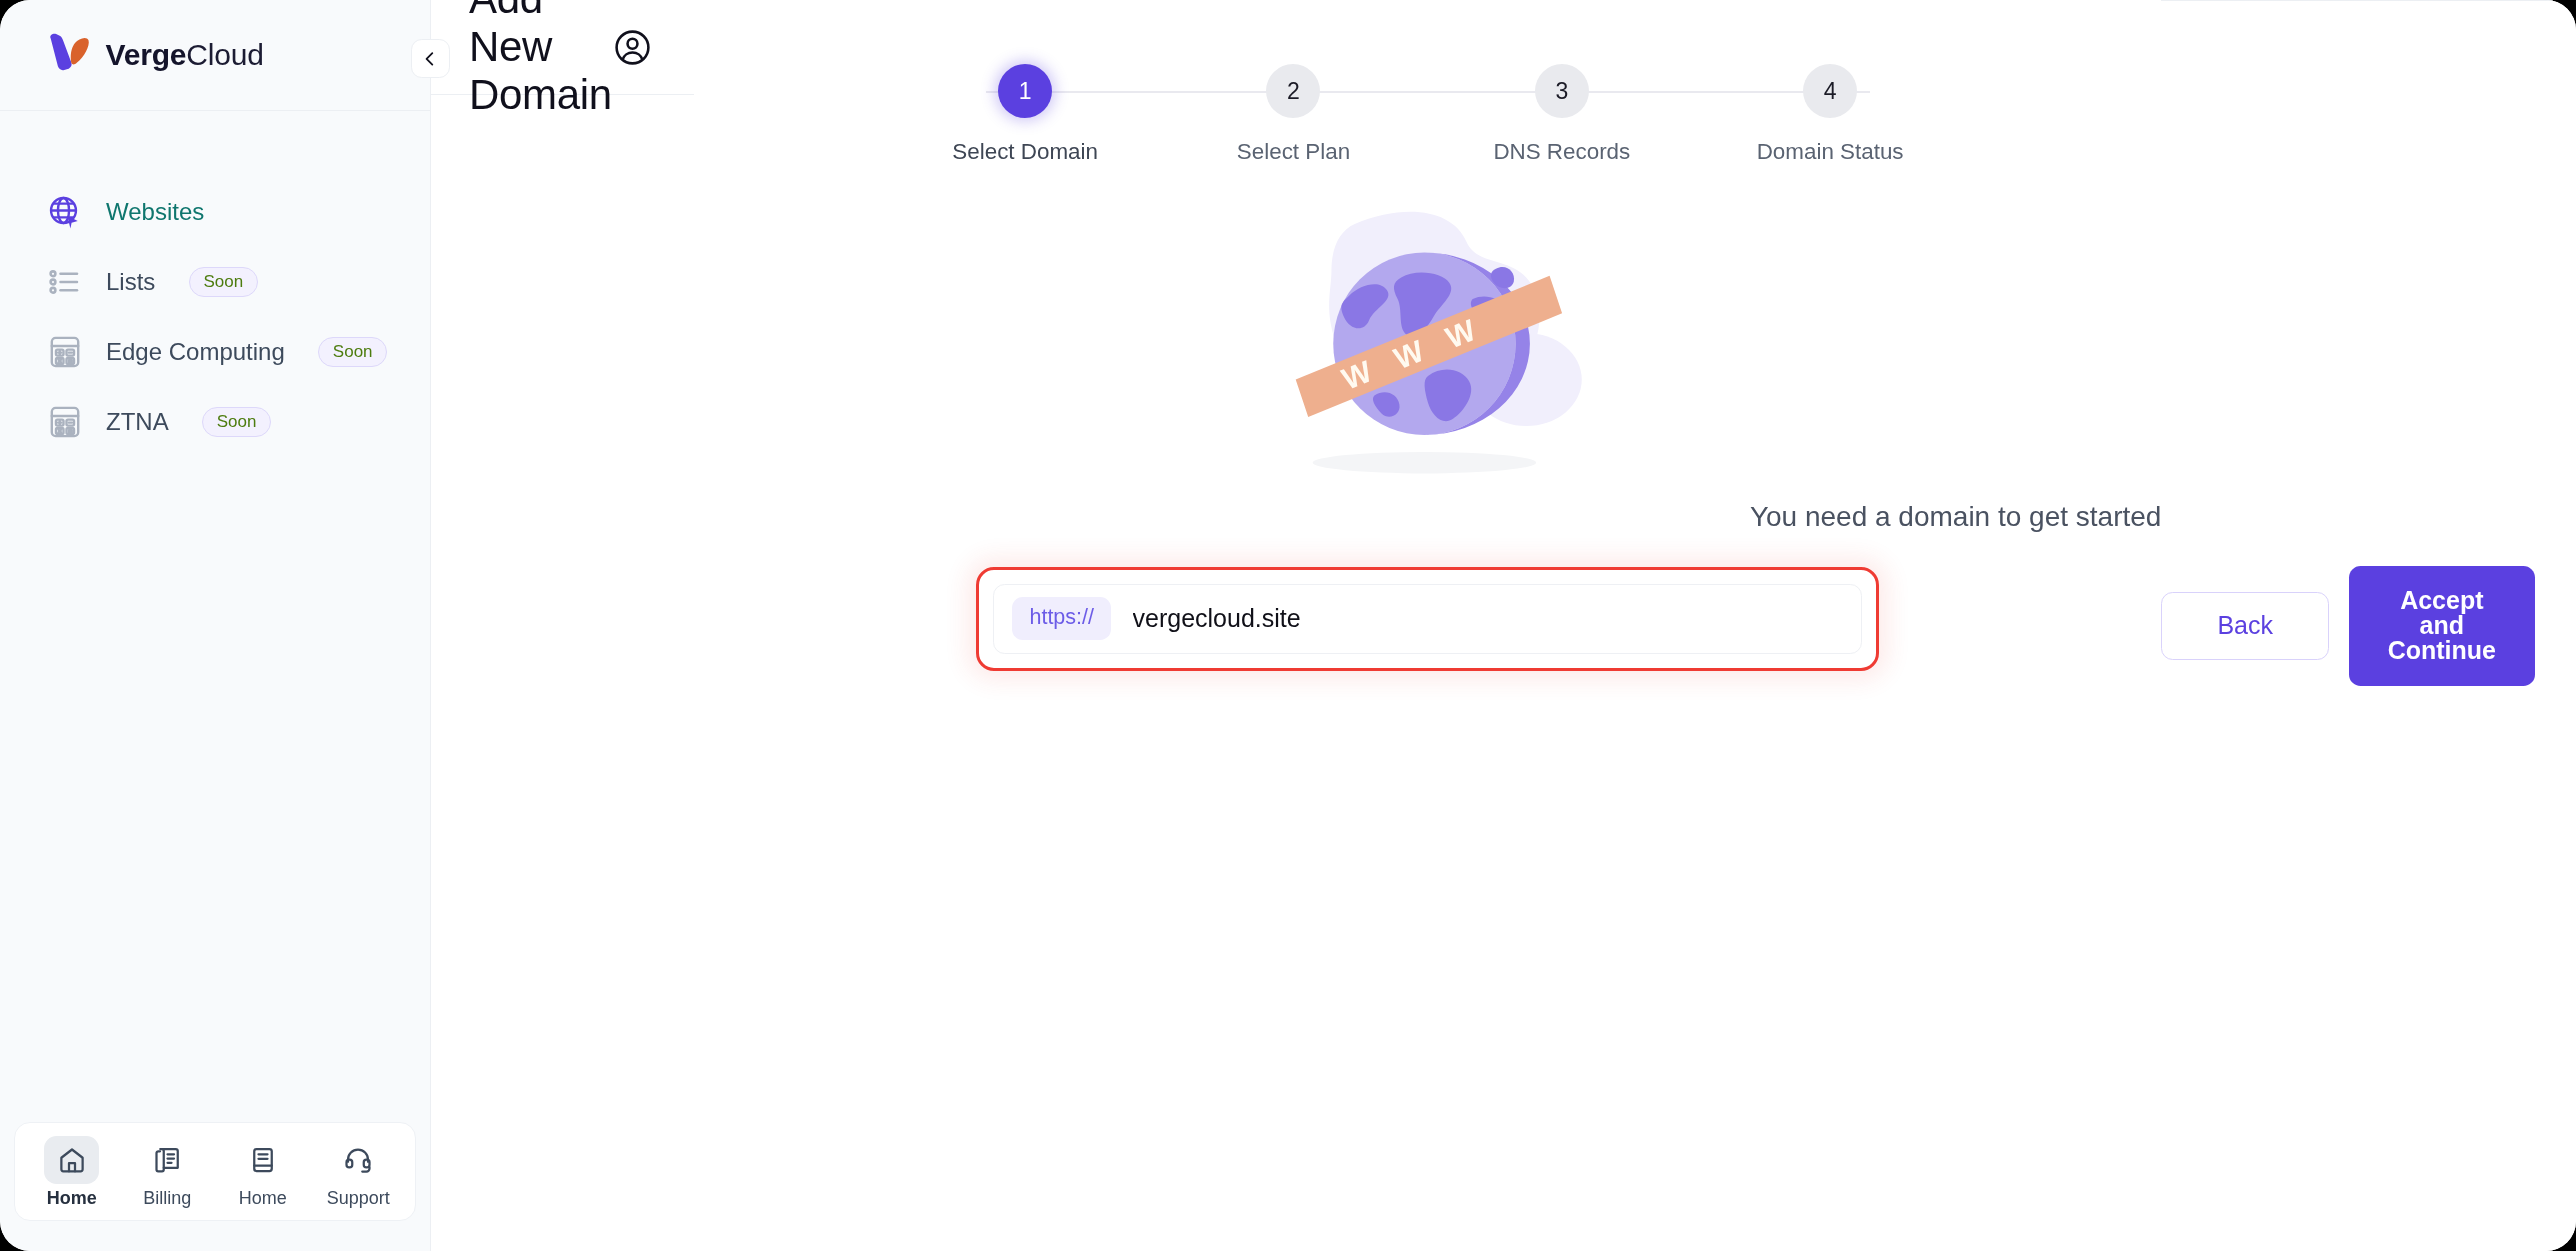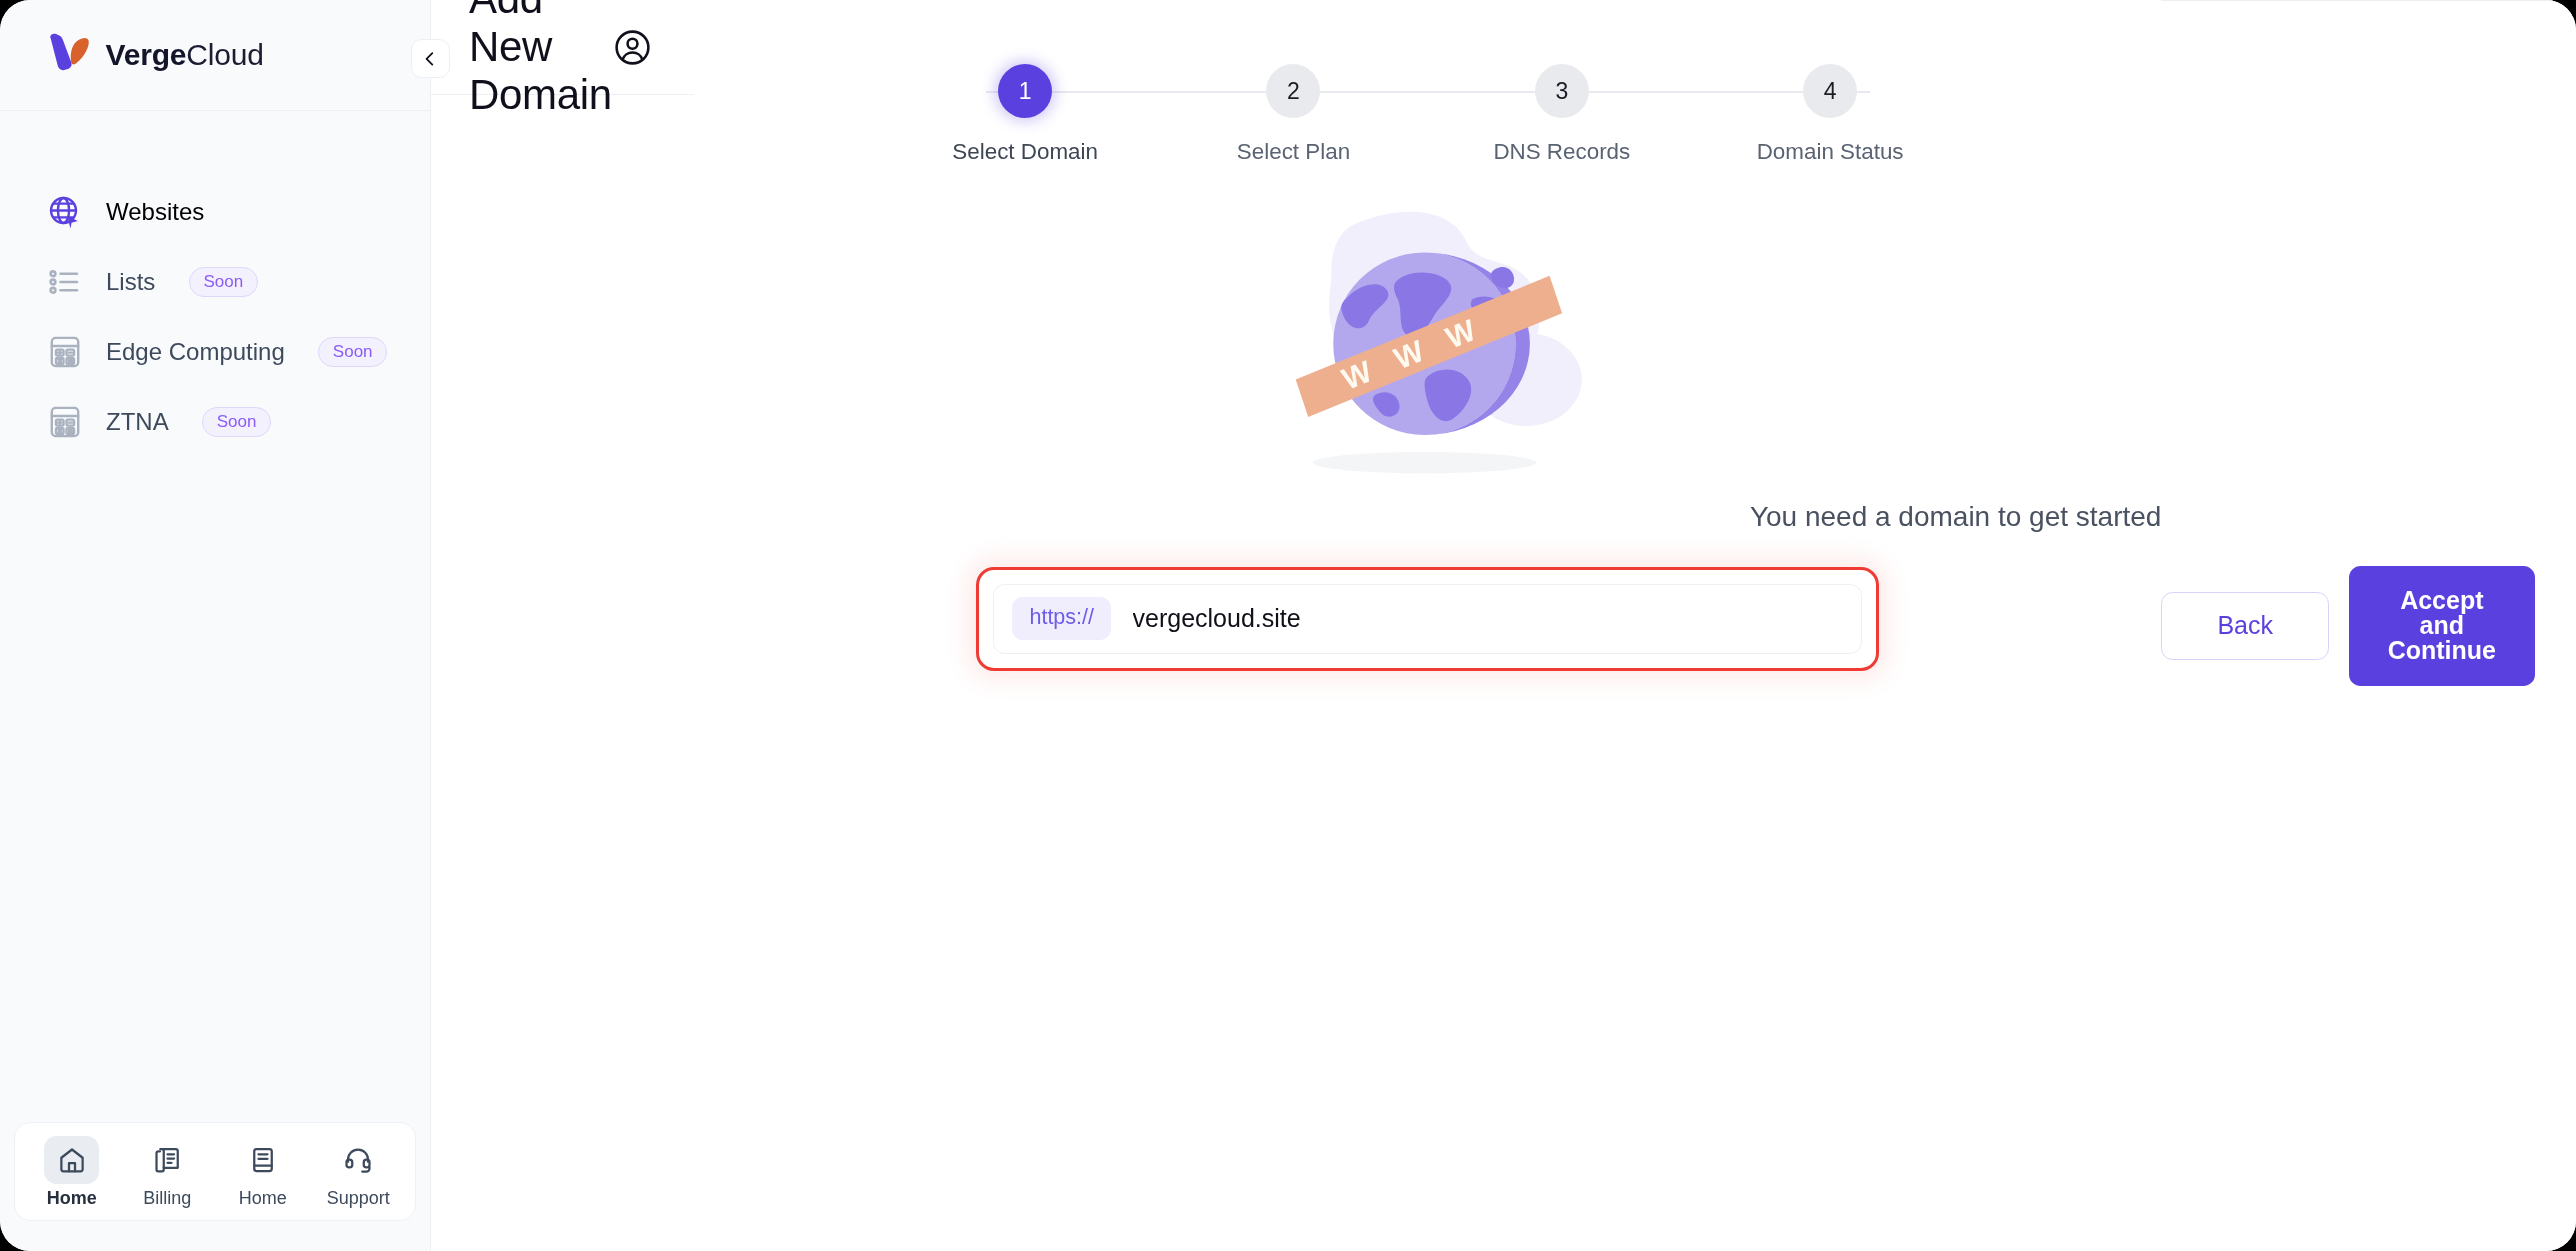--- a/index.html
+++ b/index.html
@@ -86,24 +86,24 @@
     padding-left: 47px;
     gap: 23px;
     cursor: pointer;
   }
   .nav-ico { width: 36px; height: 36px; flex: 0 0 36px; display: block; }
   .nav-label {
     font-size: 24px;
     color: #3d4a5c;
     white-space: nowrap;
   }
-  .nav-item.active .nav-label { color: #000000; }
+  .nav-item.active .nav-label { color: #0f766e; }
   .badge-soon {
     font-size: 17px;
-    color: #8b5cf6;
+    color: #4d7c0f;
     background: #f3f1fe;
     border: 1.3px solid #ddd8fa;
     border-radius: 894px;
     padding: 4.5px 13.4px 6.3px;
     line-height: 1;
     margin-left: 10.7px;
     white-space: nowrap;
   }
 
   .sidebar-footer {

